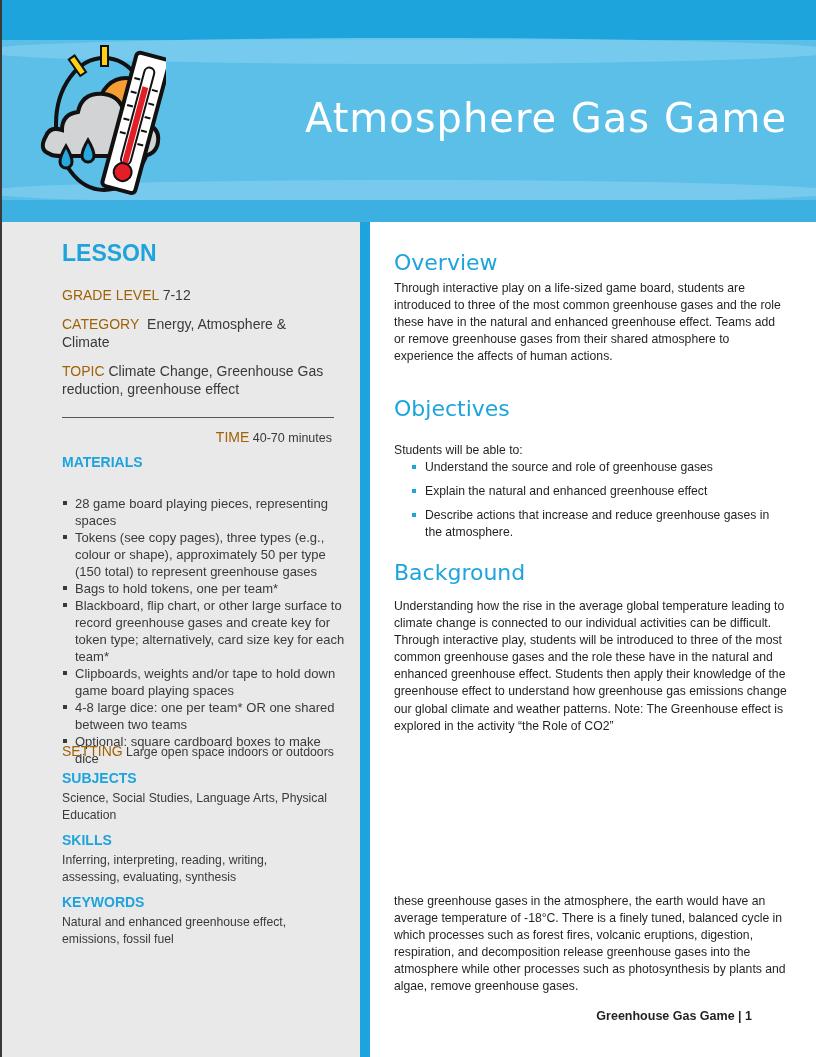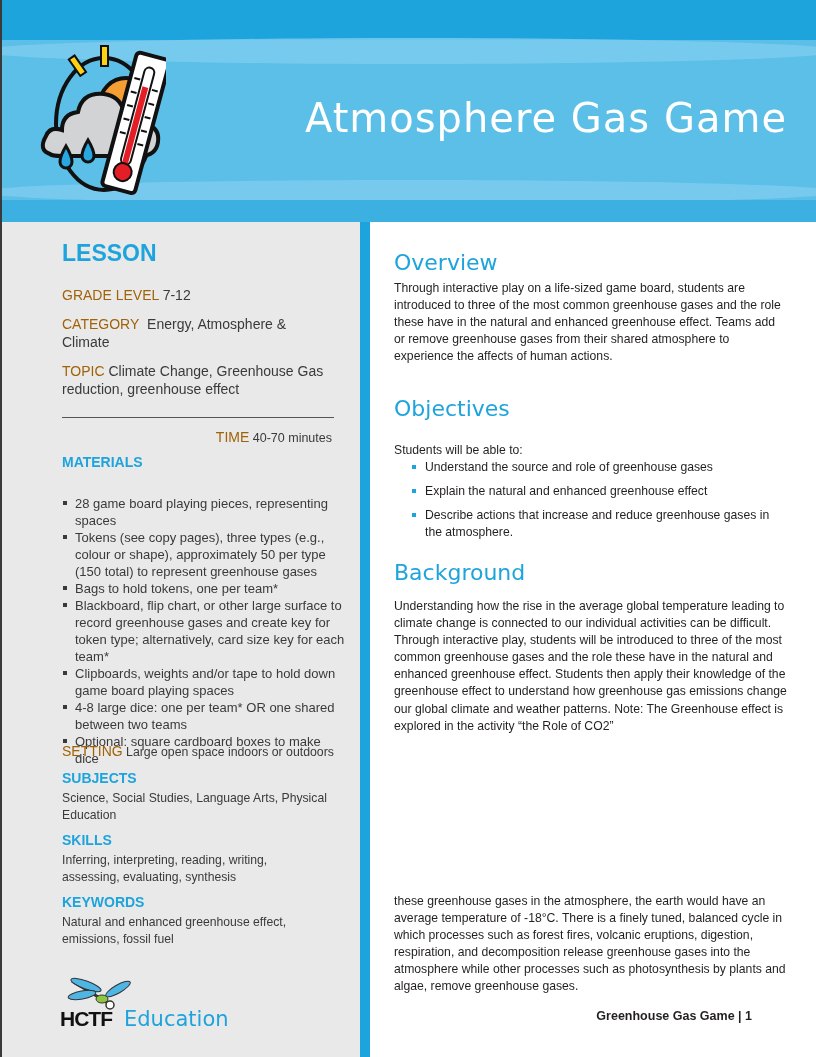--- a/index.html
+++ b/index.html
@@ -134,32 +134,20 @@
 
   <div class="sec-h" style="top:770px;">SUBJECTS</div>
   <div class="sec-t" style="top:790px;">Science, Social Studies, Language Arts, Physical Education</div>
 
   <div class="sec-h" style="top:832px;">SKILLS</div>
   <div class="sec-t" style="top:852px; width:240px;">Inferring, interpreting, reading, writing, assessing, evaluating, synthesis</div>
 
   <div class="sec-h" style="top:894px;">KEYWORDS</div>
   <div class="sec-t" style="top:914px; width:240px;">Natural and enhanced greenhouse effect, emissions, fossil fuel</div>
 
-  <div class="hctf">
-    <svg style="position:absolute;left:6px;top:0;" width="70" height="38" viewBox="0 0 70 38">
-      <line x1="8" y1="6" x2="44" y2="28" stroke="#333" stroke-width="3"></line>
-      <ellipse cx="22" cy="10" rx="16" ry="4" fill="#4fb5e3" stroke="#333" stroke-width="1" transform="rotate(20 22 10)"></ellipse>
-      <ellipse cx="18" cy="20" rx="14" ry="4" fill="#4fb5e3" stroke="#333" stroke-width="1" transform="rotate(-10 18 20)"></ellipse>
-      <ellipse cx="54" cy="14" rx="14" ry="4" fill="#4fb5e3" stroke="#333" stroke-width="1" transform="rotate(-30 54 14)"></ellipse>
-      <ellipse cx="38" cy="24" rx="6" ry="4" fill="#8dc63f" stroke="#333" stroke-width="1"></ellipse>
-      <circle cx="46" cy="30" r="4" fill="#fff" stroke="#333" stroke-width="1.5"></circle>
-    </svg>
-    <span class="h">HCTF</span>
-    <span class="e">Education</span>
-  </div>
 
   <div class="rh" style="top:250px;">Overview</div>
   <div class="rp" style="top:280px;">Through interactive play on a life-sized game board, students are introduced to three of the most common greenhouse gases and the role these have in the natural and enhanced greenhouse effect. Teams add or remove greenhouse gases from their shared atmosphere to experience the affects of human actions.</div>
 
   <div class="rh" style="top:396px;">Objectives</div>
   <div class="rp" style="top:442px;">Students will be able to:</div>
   <ul class="obj">
     <li>Understand the source and role of greenhouse gases</li>
     <li>Explain the natural and enhanced greenhouse effect</li>
     <li>Describe actions that increase and reduce greenhouse gases in the atmosphere.</li>

